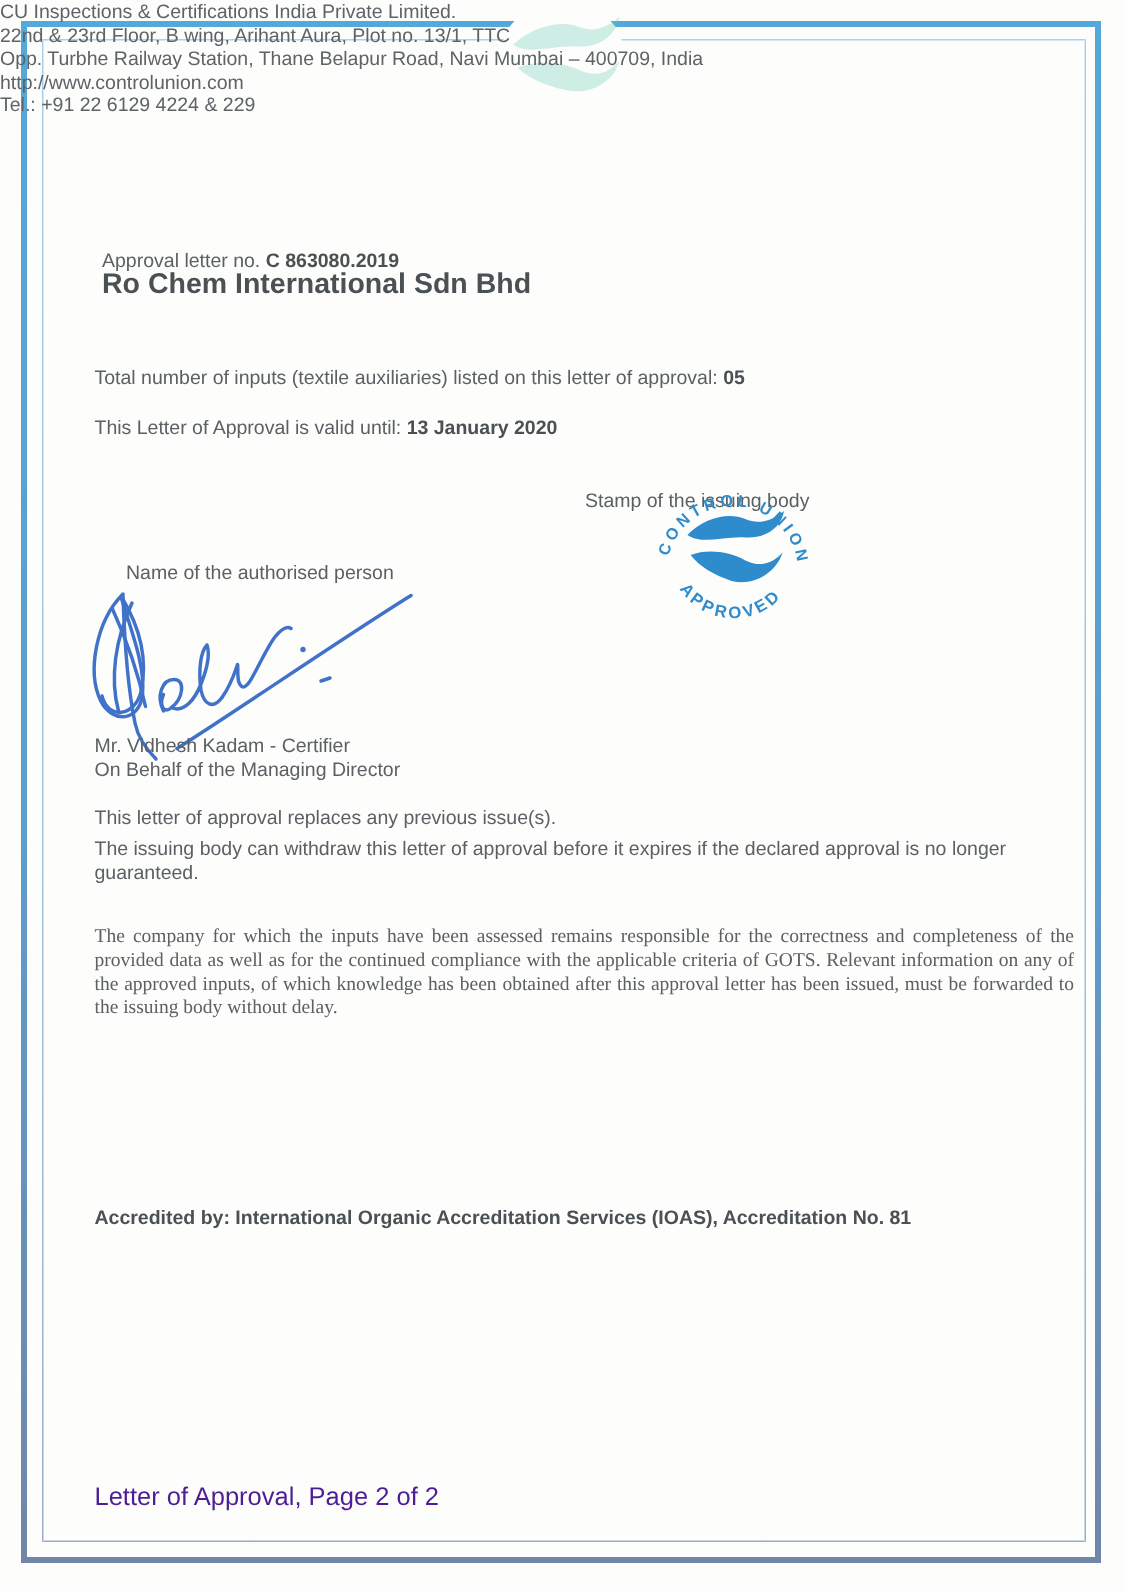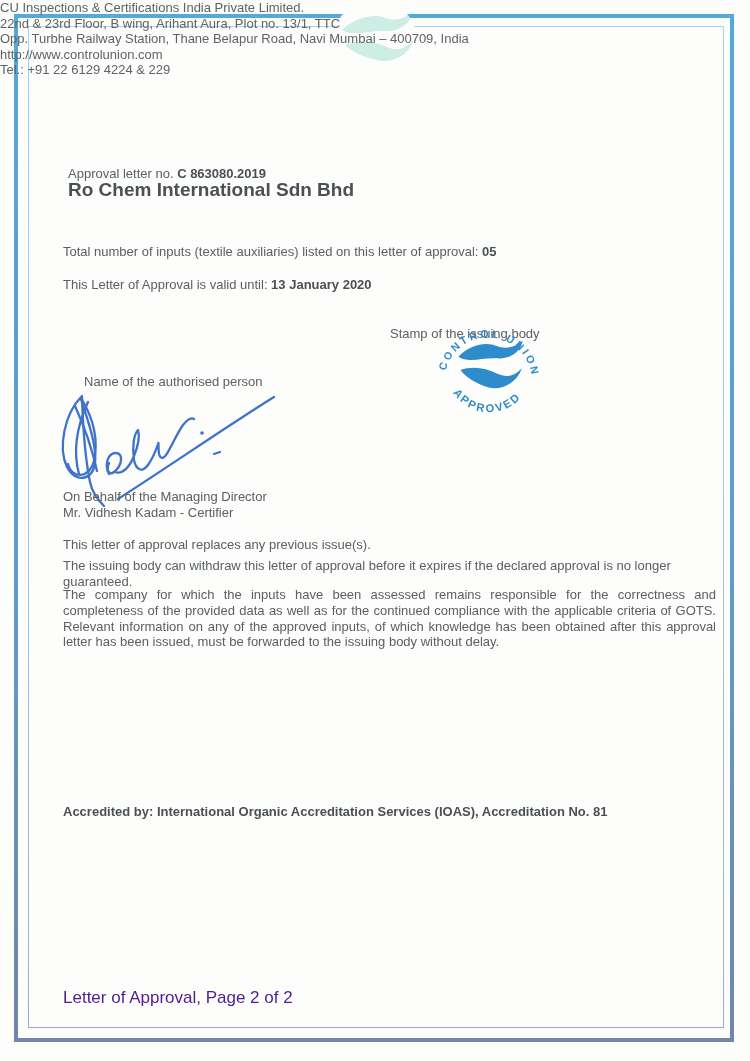--- a/index.html
+++ b/index.html
@@ -31,21 +31,21 @@
   .approval-block { left:68px; top:166px; line-height:16px; }
   .company { font-weight:bold; font-size:19px; color:#4a5053; }
   .inputs-line { left:63px; top:244px; }
   .validity-line { left:63px; top:277px; }
   .place-date { left:63px; top:326px; line-height:16.5px; }
   .stamp-label { left:390px; top:326px; }
   .authorised-label { left:50px; top:374px;margin-left:34px; }
   .behalf-block { left:63px; top:489px; line-height:16px; }
   .replaces { left:63px; top:537px; }
   .withdraw { left:63px; top:558px; width:655px; line-height:15.8px; }
-  .responsibility { left:63px; top:587px; width:653px; line-height:15.8px; text-align:justify; }
+  .responsibility { left:63px; top:616px; width:653px; line-height:15.8px; text-align:justify;font-family:Liberation Serif, serif; }
   .accreditation { left:63px; top:804px; font-weight:bold; color:#4a5053; }
   .footer-line { left:63px; top:988px; width:620px; font-size:17px; color:#4c1d95; }
   .sig-svg { left:52px; top:386px; }
   .stamp-svg { left:433px; top:314px; transform:rotate(4deg); }
   .watermark-svg { left:312px; top:0px; }
   .stamp-arc-text { font-family:"Liberation Sans", sans-serif; font-weight:bold; }
 </style>
 </head>
 <body>
 
@@ -114,22 +114,22 @@
     <text class="stamp-arc-text" font-size="11" letter-spacing="2" fill="#2e8ccc">
       <textPath href="#arcBot" startOffset="50%" text-anchor="middle">APPROVED</textPath>
     </text>
     <g fill="#2e8ccc">
       <path d="M24,44 C34,32 50,27 61,31 C70,34 79,31 86,24 C85,35 75,43 62,43 C48,43 34,50 24,44 Z"></path>
       <path d="M27,57 C38,52 52,53 63,58 C73,62 81,59 87,51 C84,64 70,75 55,72 C43,69 33,64 27,57 Z"></path>
     </g>
   </svg>
 
   <div class="abs behalf-block">
+    <div>Mr. Vidhesh Kadam - Certifier</div>
     <div>On Behalf of the Managing Director</div>
-    <div>Mr. Vidhesh Kadam - Certifier</div>
   </div>
 
   <div class="abs replaces">This letter of approval replaces any previous issue(s).</div>
   <div class="abs withdraw">The issuing body can withdraw this letter of approval before it expires if the declared approval is no longer guaranteed.</div>
   <div class="abs responsibility">The company for which the inputs have been assessed remains responsible for the correctness and completeness of the provided data as well as for the continued compliance with the applicable criteria of GOTS. Relevant information on any of the approved inputs, of which knowledge has been obtained after this approval letter has been issued, must be forwarded to the issuing body without delay.</div>
 
   <div class="abs accreditation">Accredited by: International Organic Accreditation Services (IOAS), Accreditation No. 81</div>
 
   <div class="abs footer-line">Letter of Approval, Page 2 of 2</div>
 

